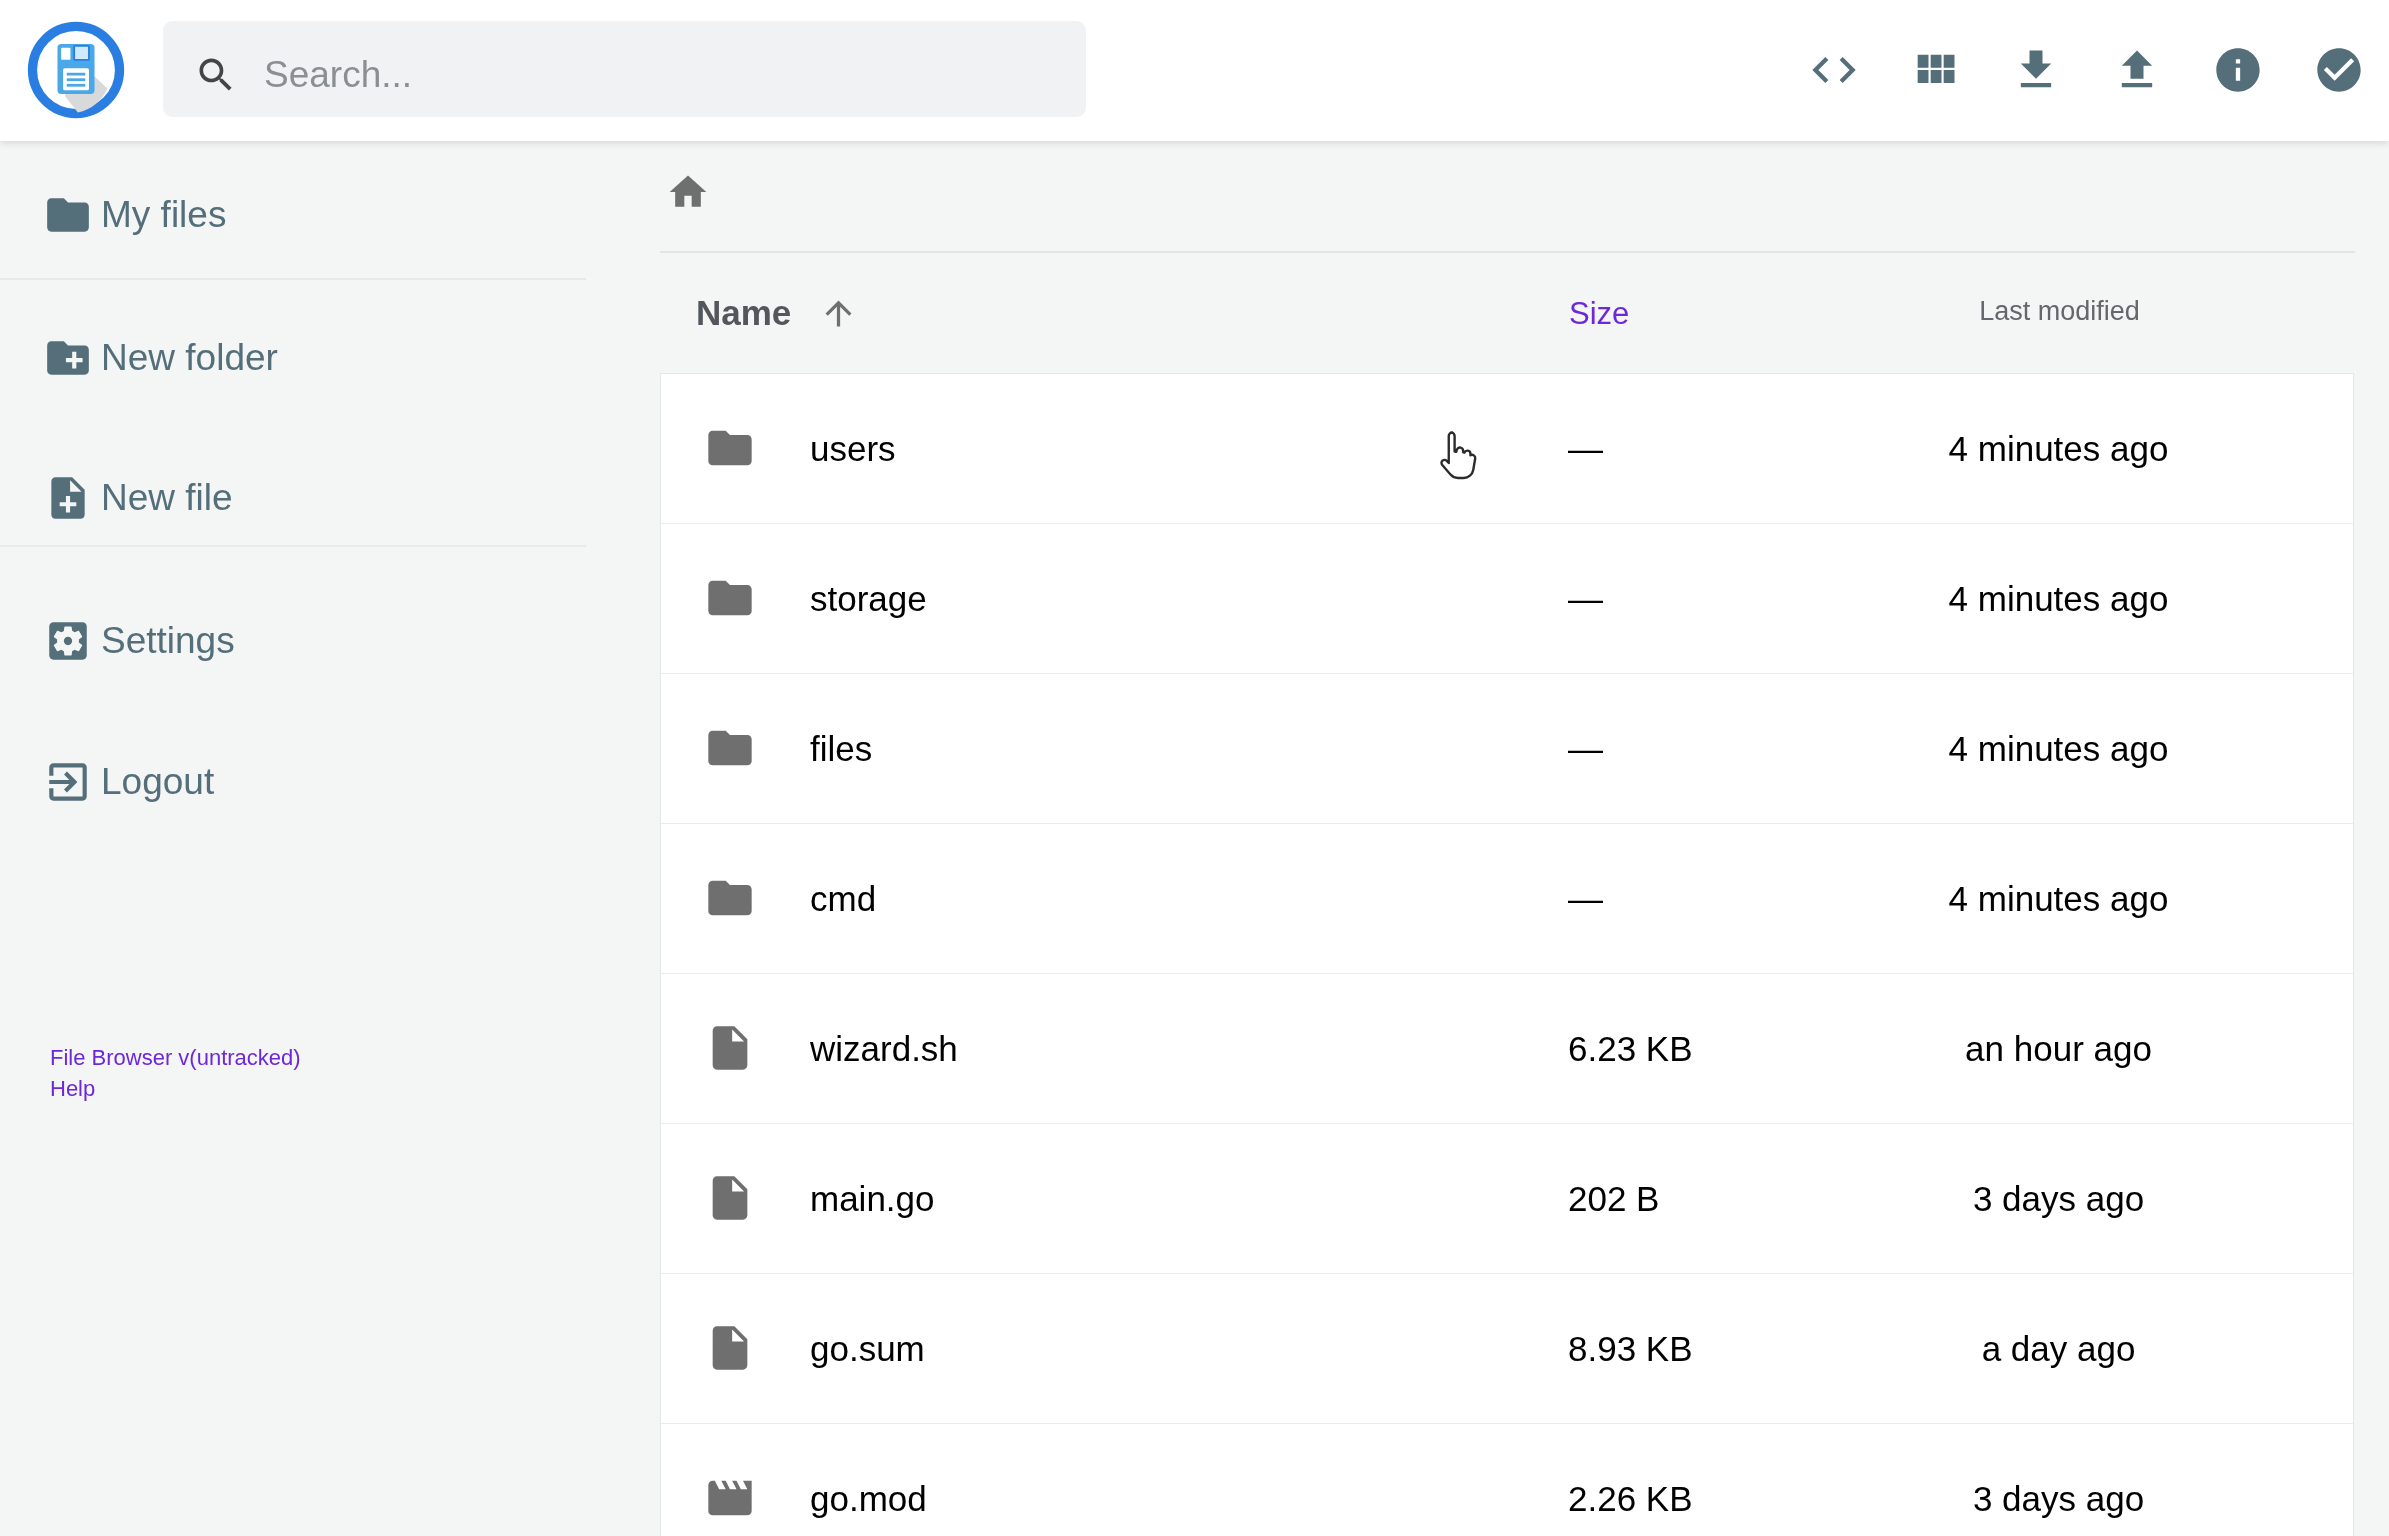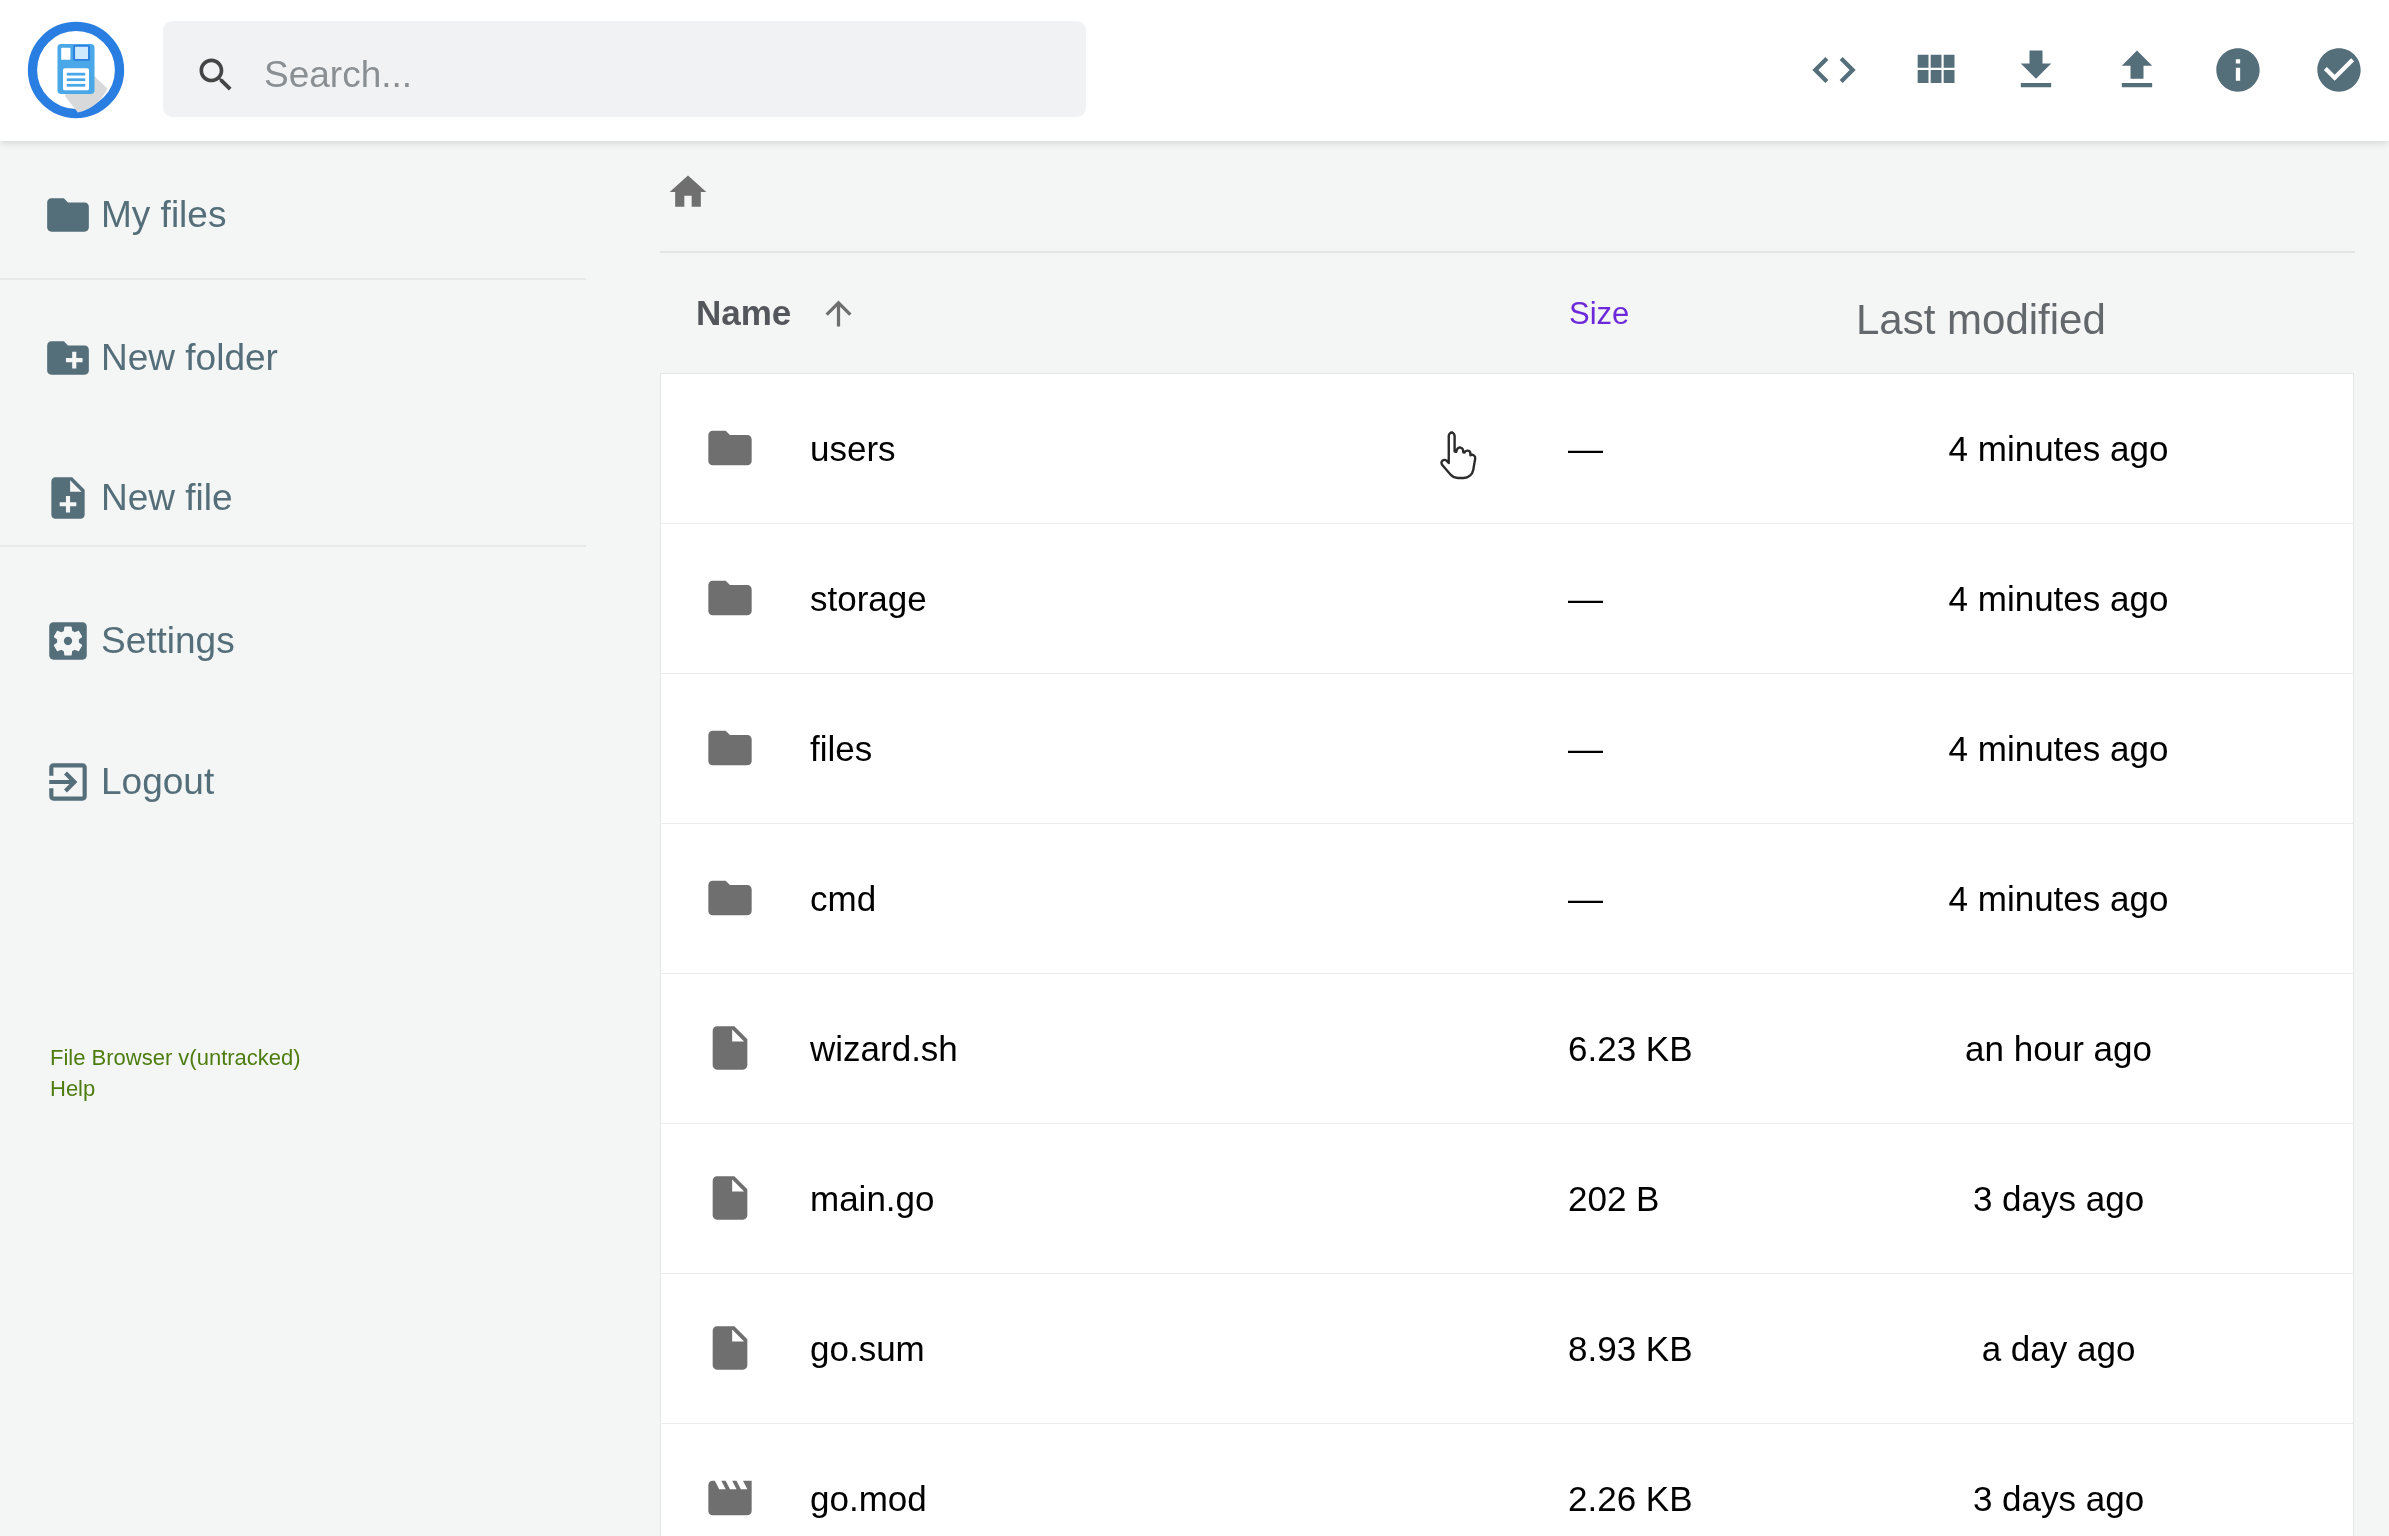--- a/index.html
+++ b/index.html
@@ -37,33 +37,33 @@
 
   
   .sidebar{position:absolute;left:0;top:141px;width:586px;height:1396px;}
   .side-item{
     position:absolute;left:0;width:586px;height:93px;display:flex;align-items:center;cursor:pointer;
   }
   .side-item .s-icon{width:50px;height:50px;color:#546e7a;margin-left:43px;flex:0 0 auto;}
   .side-item .s-icon svg{width:50px;height:50px;}
   .side-item .s-label{margin-left:8px;font-size:37px;color:#546e7a;}
   .side-div{position:absolute;left:0;width:586px;height:1.9px;background:#e7e8e8;}
-  .side-footer{position:absolute;left:50px;top:901px;font-size:22px;color:#4d7c0f;line-height:31px;}
+  .side-footer{position:absolute;left:50px;top:901px;font-size:22px;color:#6d28d9;line-height:31px;}
   .side-footer .f-link{cursor:pointer;}
 
   
   .home-btn{position:absolute;left:666px;top:170px;width:44px;height:44px;border:none;background:transparent;color:#6f6f6f;cursor:pointer;padding:0;}
   .home-btn svg{width:44px;height:44px;}
   .crumb-divider{position:absolute;left:660px;top:251px;width:1695px;height:1.9px;background:#e3e4e4;}
 
   .list-header-name{position:absolute;left:696px;top:291px;height:44px;display:flex;align-items:center;cursor:pointer;gap:7px;}
   .list-header-name .hdr-label{font-size:35px;font-weight:bold;color:#53575c;}
   .list-header-name .sort-arrow{width:39px;height:39px;color:#6f6f6f;margin-left:20.4px;}
   .list-header-size{position:absolute;left:1569px;top:296px;font-size:31px;color:#6d28d9;cursor:pointer;}
-  .list-header-modified{position:absolute;left:1856px;top:296px;width:407px;font-size:42px;color:#63686c;cursor:pointer;}
+  .list-header-modified{position:absolute;left:1856px;top:296px;width:407px;text-align:center;font-size:27px;color:#63686c;cursor:pointer;}
 
   .card{
     position:absolute;left:660px;top:373px;width:1692px;
     background:#ffffff;border:1.9px solid #e5e6e6;border-bottom:none;
   }
   .row{position:relative;height:149px;border-bottom:1.9px solid #ebecec;cursor:pointer;}
   .row-icon{position:absolute;left:43px;top:48px;width:52px;height:52px;color:#6f6f6f;display:none;}
   .row-icon svg{width:52px;height:52px;}
   .row.type-folder .icon-folder{display:block;}
   .row.type-file   .icon-file{display:block;}

